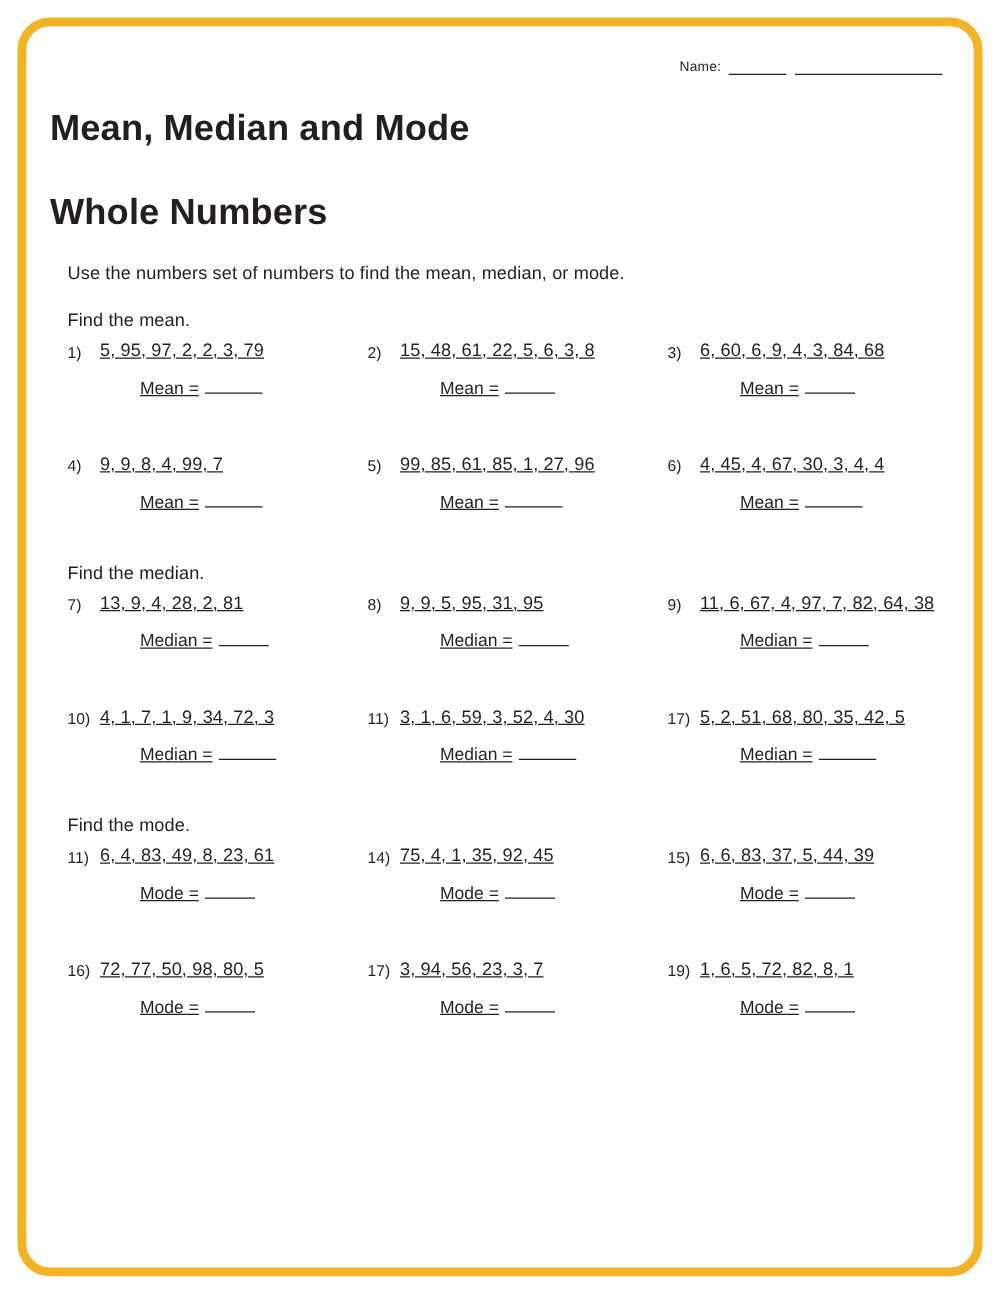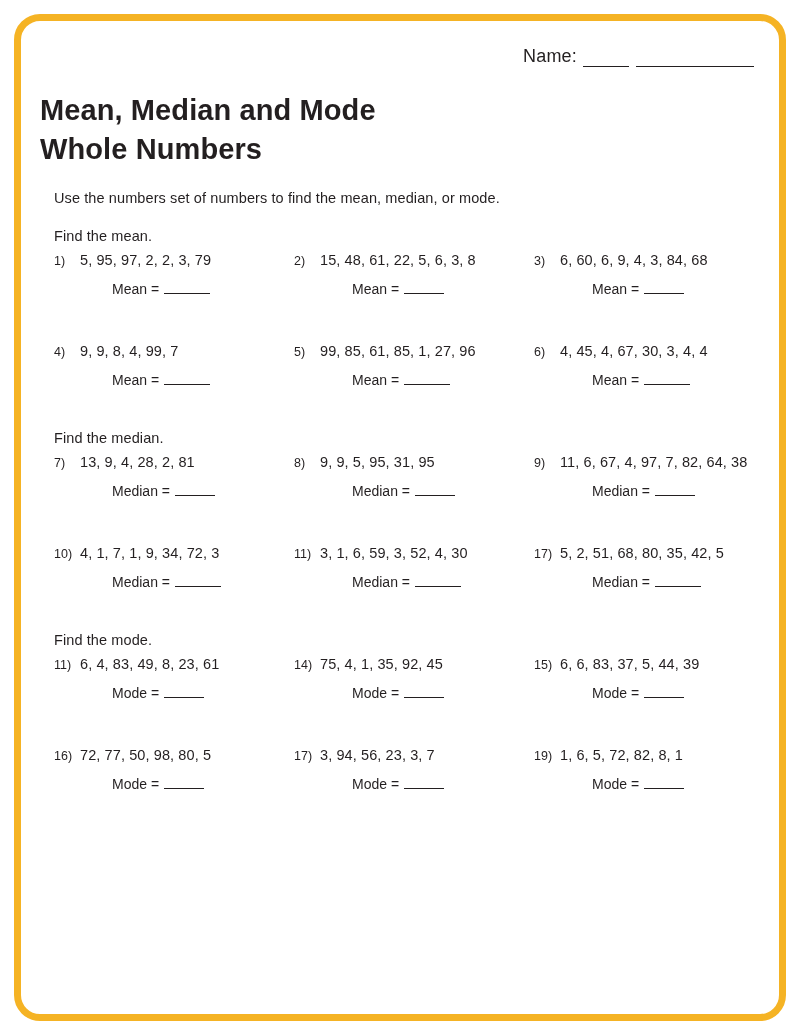--- a/index.html
+++ b/index.html
@@ -39,21 +39,21 @@
     top: 34px;
     right: 40px;
     bottom: 30px;
   }
 
   
   .name-row {
     display: flex;
     justify-content: flex-end;
     align-items: flex-end;
-    font-size: 18px;
+    font-size: 11px;
     letter-spacing: 0.2px;
     padding-right: 6px;
     margin-top: 12px;
   }
   .name-label {
     margin-right: 6px;
   }
   .name-blank-a {
     display: inline-block;
     width: 46px;
@@ -71,20 +71,21 @@
   
   .title {
     font-weight: bold;
     font-size: 29px;
     line-height: 1.33;
     margin-top: 24px;
     letter-spacing: 0.1px;
   }
   .title .l2 {
     display: block;
+    margin-top: 28px;
   }
 
   .instructions {
     font-size: 14.5px;
     margin-top: 22px;
     margin-left: 14px;
     letter-spacing: 0.1px;
   }
 
   .section {
@@ -114,20 +115,21 @@
   }
   .num {
     font-size: 12.5px;
     width: 26px;
     flex: 0 0 26px;
     padding-top: 2px;
     color: #231f20;
   }
   .body {
     flex: 1 1 auto;
+    text-decoration: underline;
   }
   .numbers {
     font-size: 14.5px;
     letter-spacing: 0.1px;
     white-space: nowrap;
   }
   .answer {
     font-size: 14px;
     margin-top: 13px;
     margin-left: 32px;

